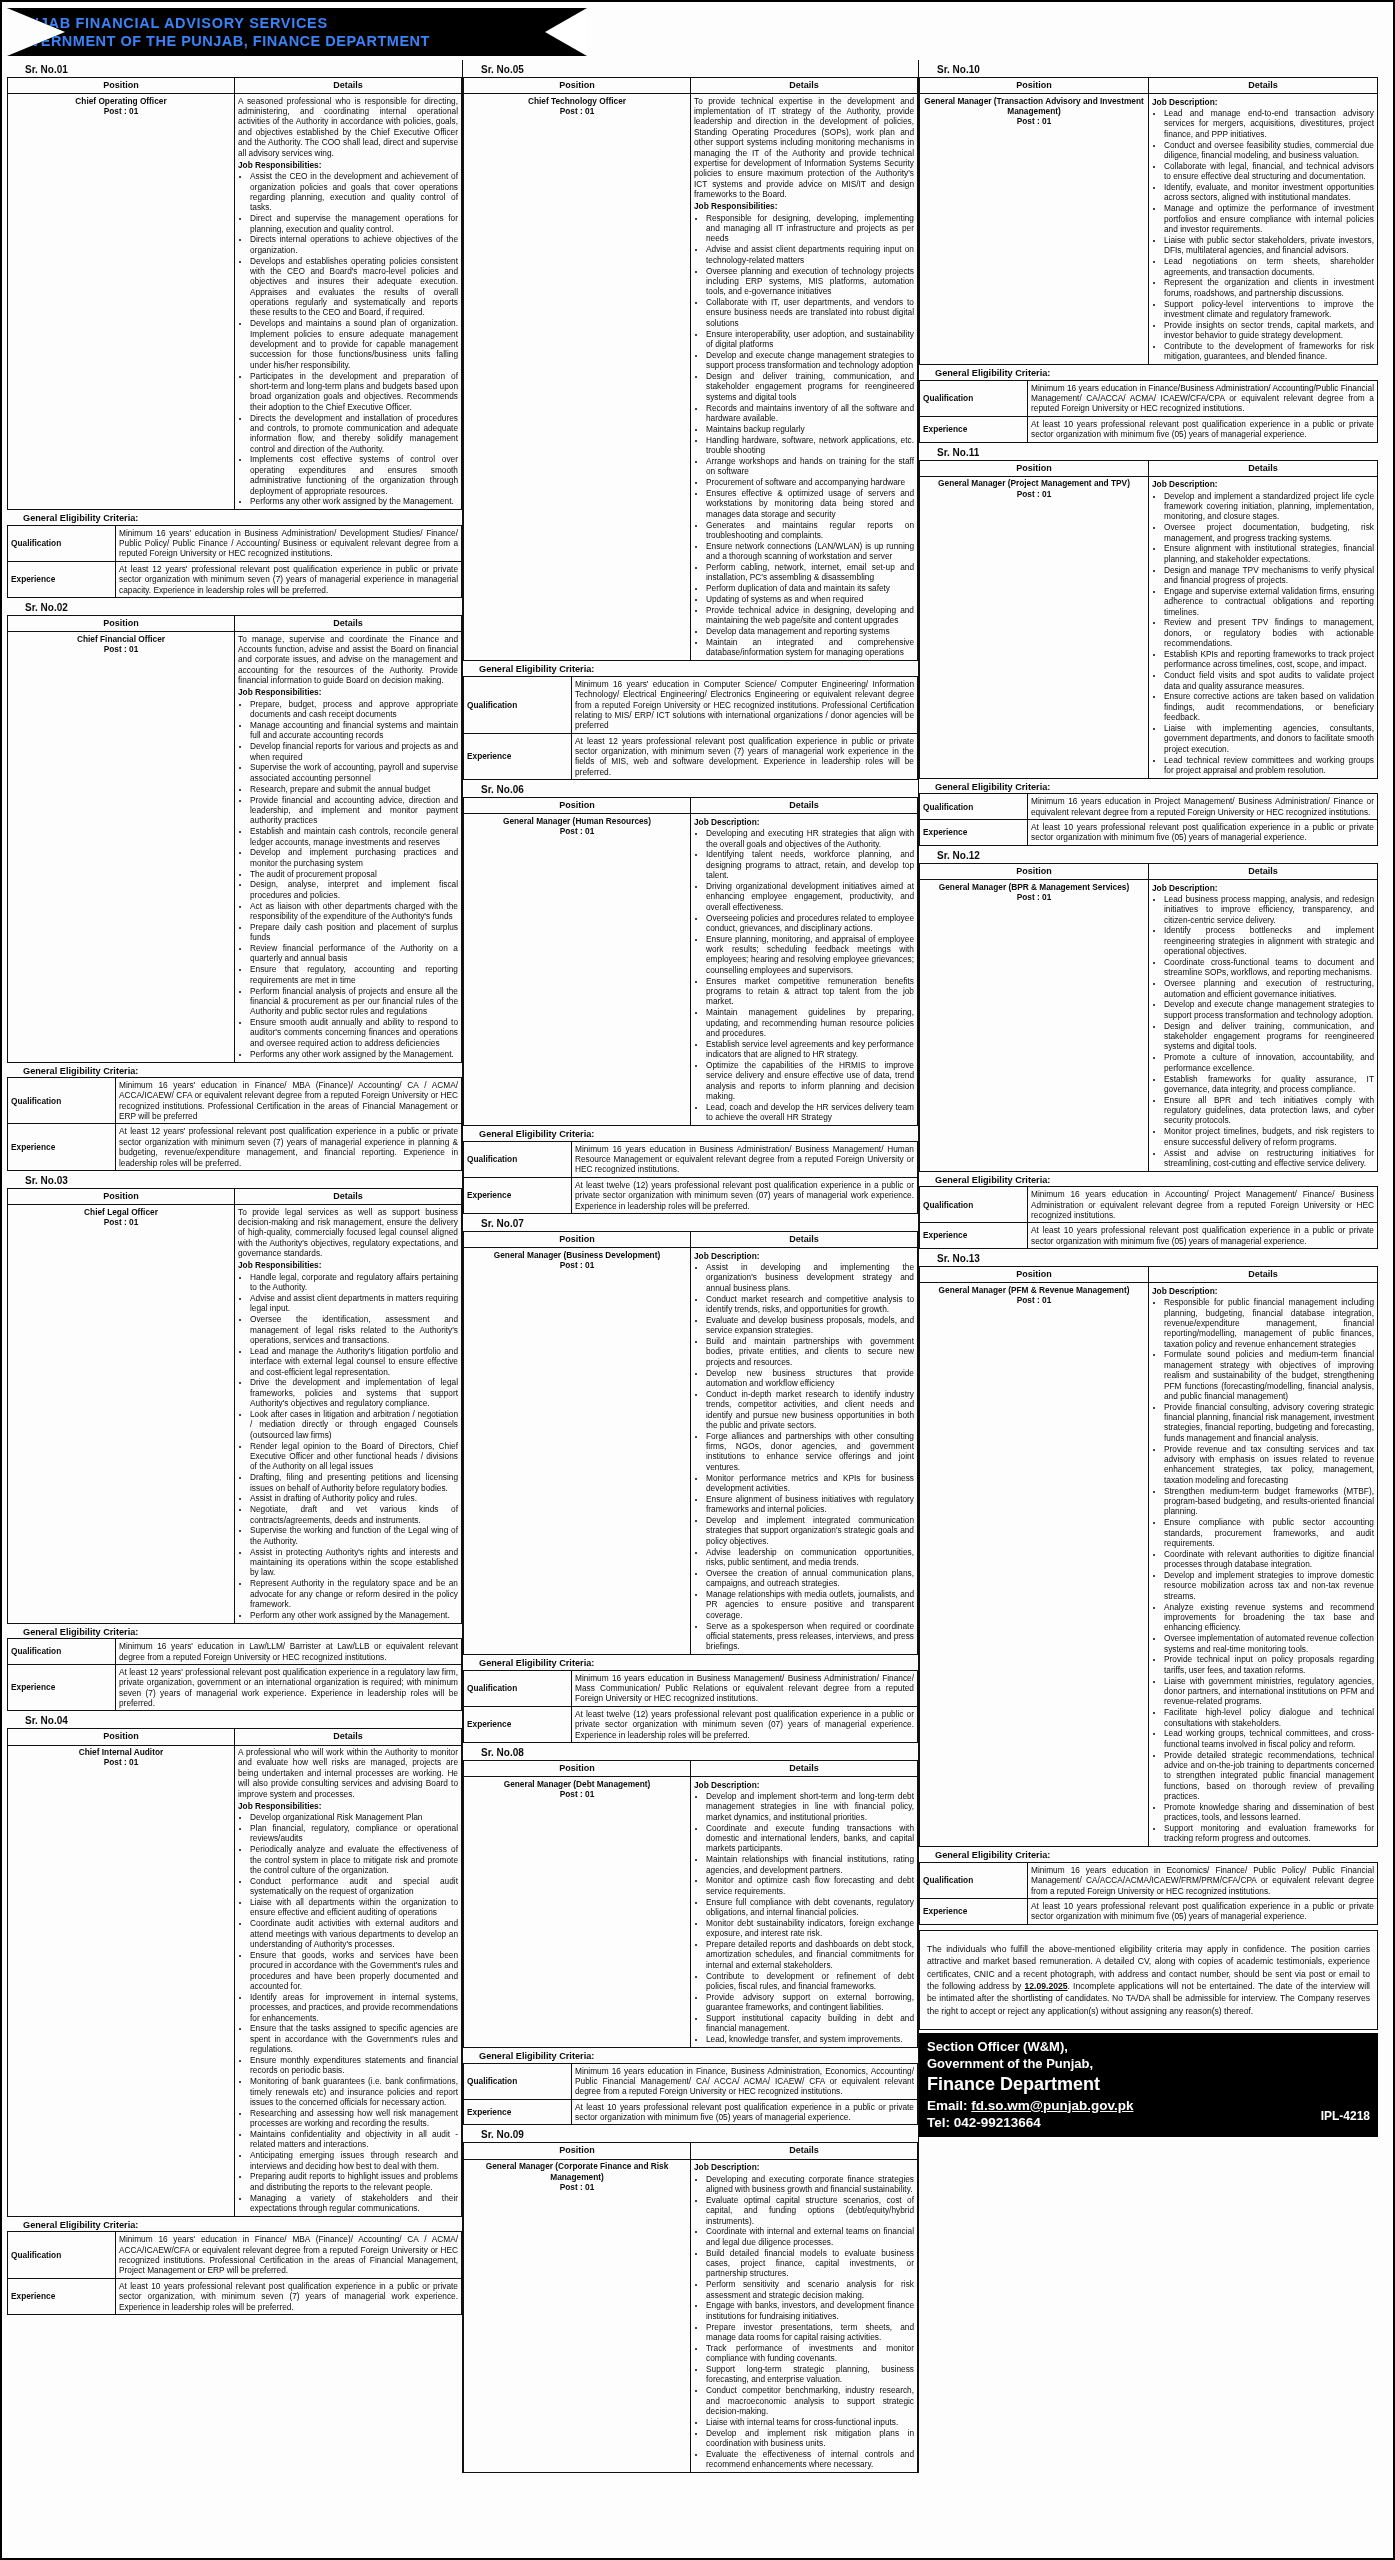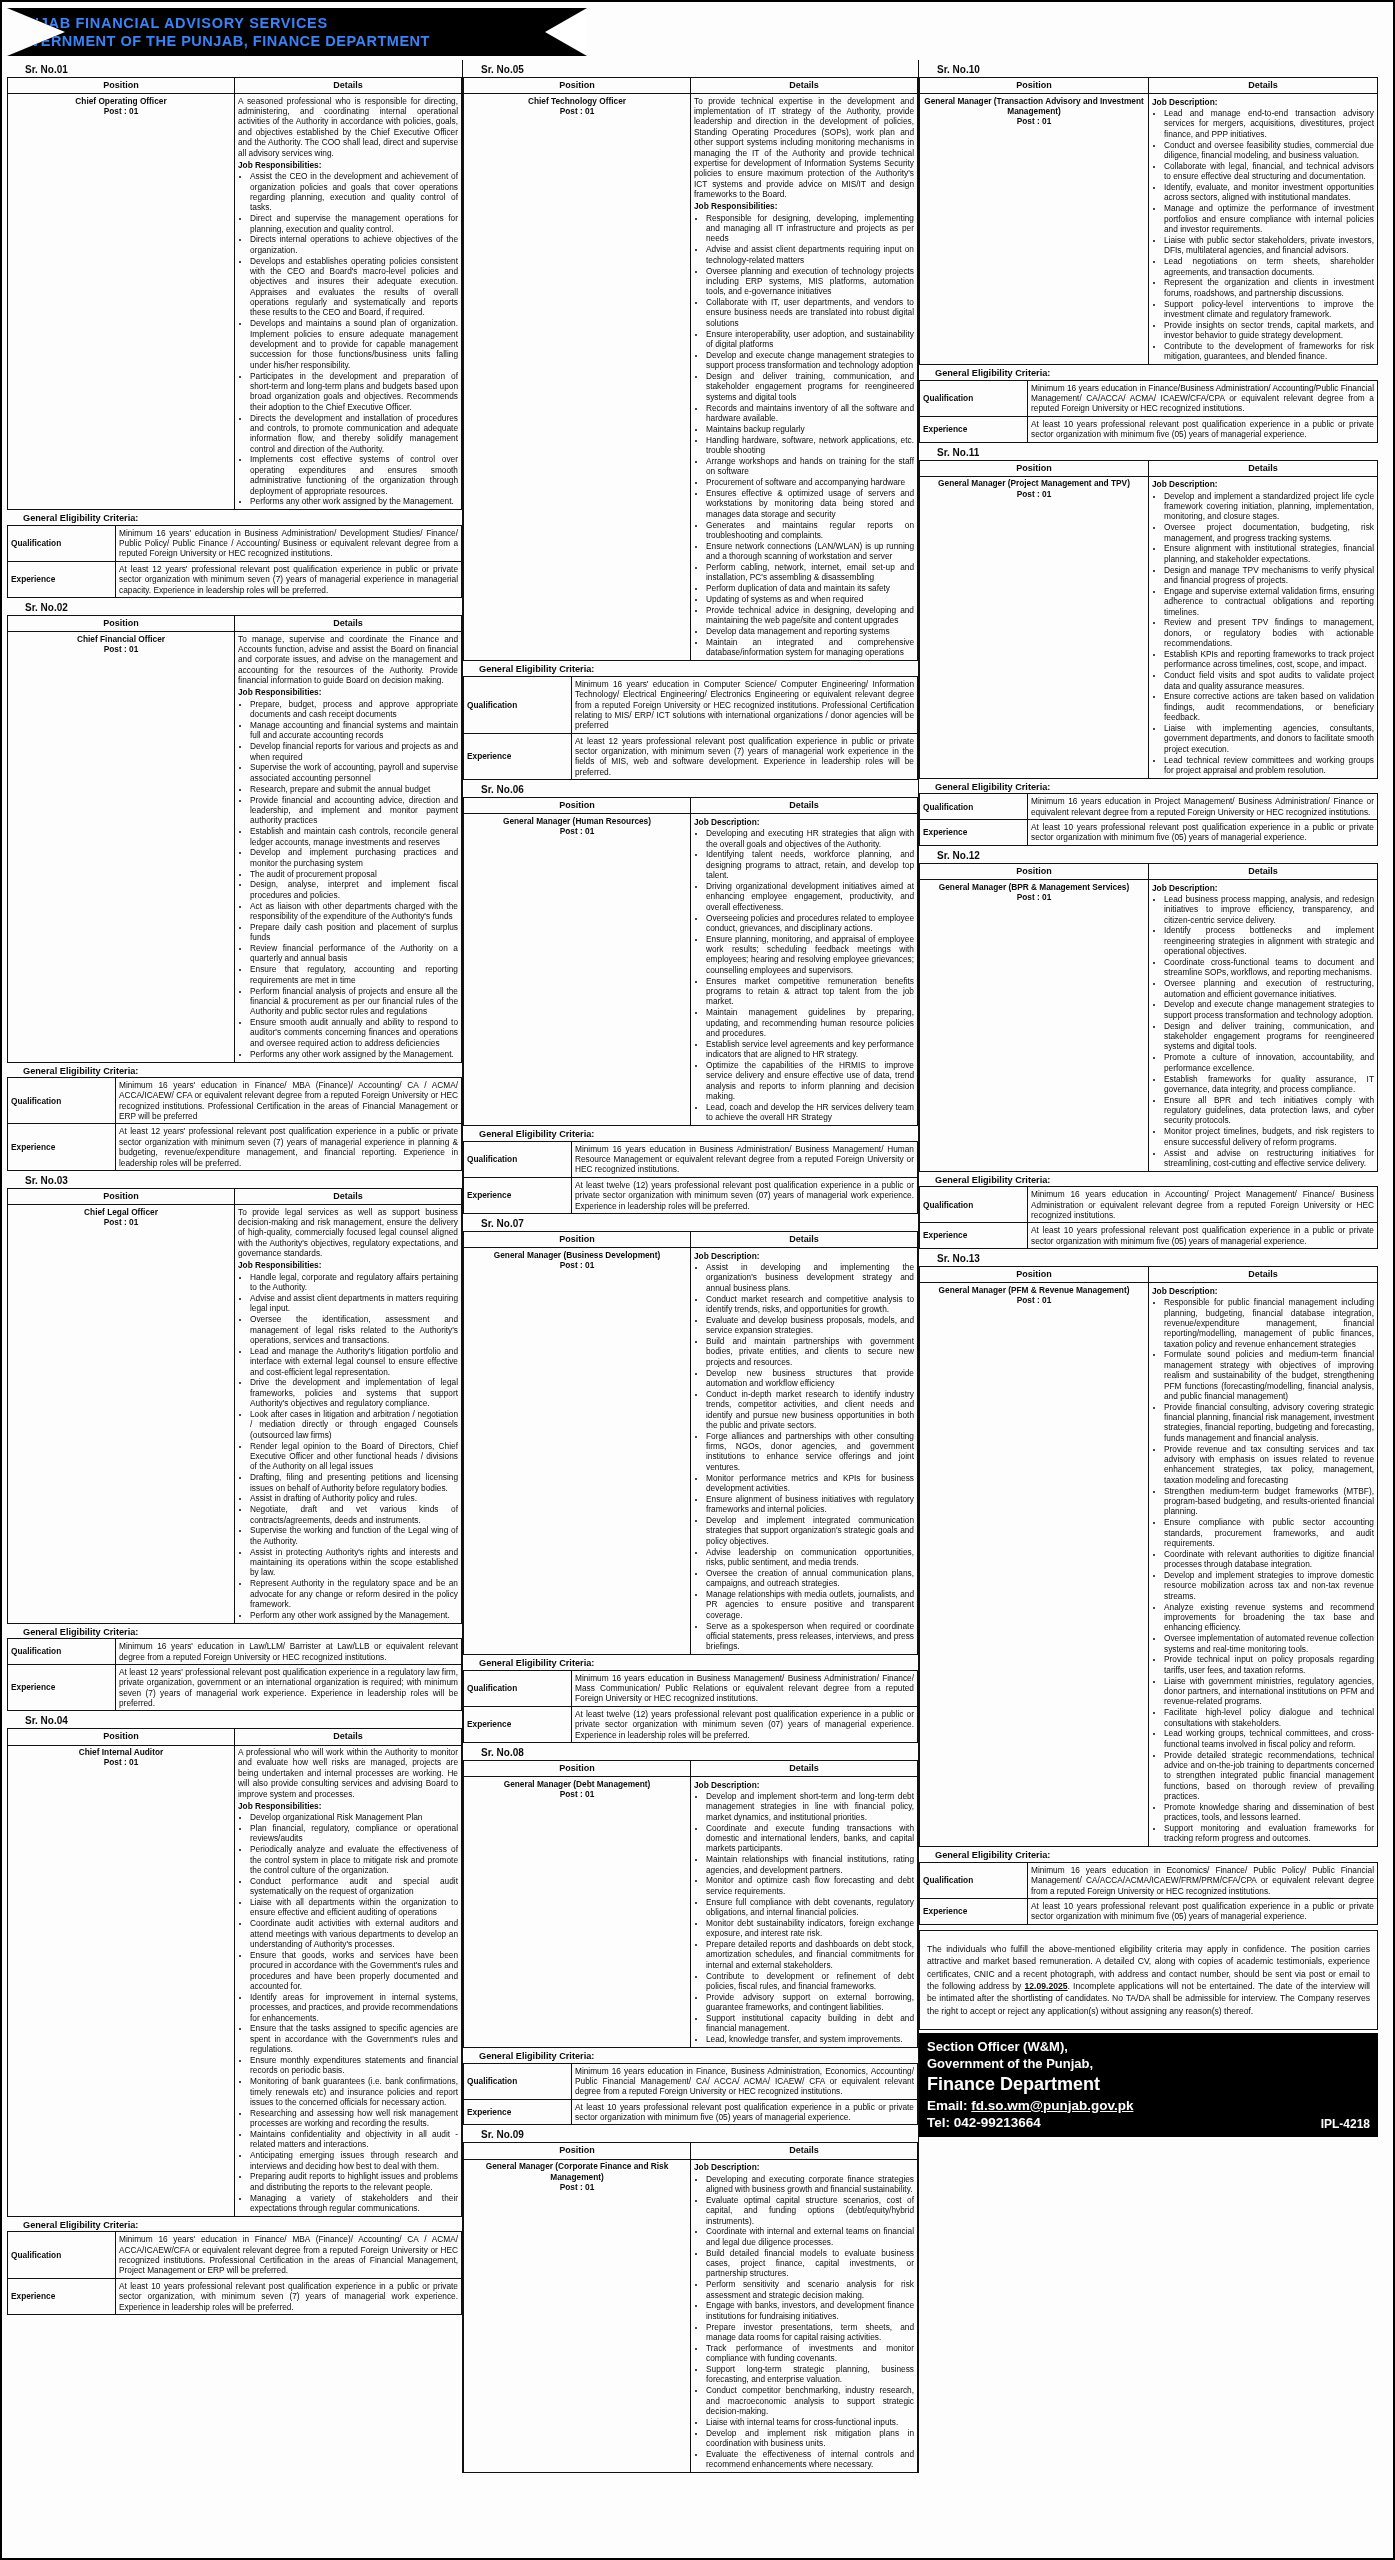--- a/index.html
+++ b/index.html
@@ -92,21 +92,21 @@
     padding: 6px 8px 5px 8px;
     position: relative; text-align: left;
   }
   .footer-black div { font-weight: bold; line-height: 1.3; }
   .fb1 { font-size: 13px; }
   .fb2 { font-size: 13px; }
   .fb3 { font-size: 18px; }
   .fb4 { font-size: 13.5px; }
   .fb4 u { text-decoration: underline; }
   .fb5 { font-size: 13.5px; }
-  .ipl { position: absolute; right: 8px; bottom: 4px; font-size: 12px; font-weight: bold; }
+  .ipl { position: absolute; right: 8px; bottom: 12px; font-size: 12px; font-weight: bold; }
 </style>
 </head>
 <body>
 
 <div class="page">
 
   <div class="banner-wrap">
     <div class="banner">
       <div class="l1">PUNJAB FINANCIAL ADVISORY SERVICES</div>
       <div class="l2">GOVERNMENT OF THE PUNJAB, FINANCE DEPARTMENT</div>

